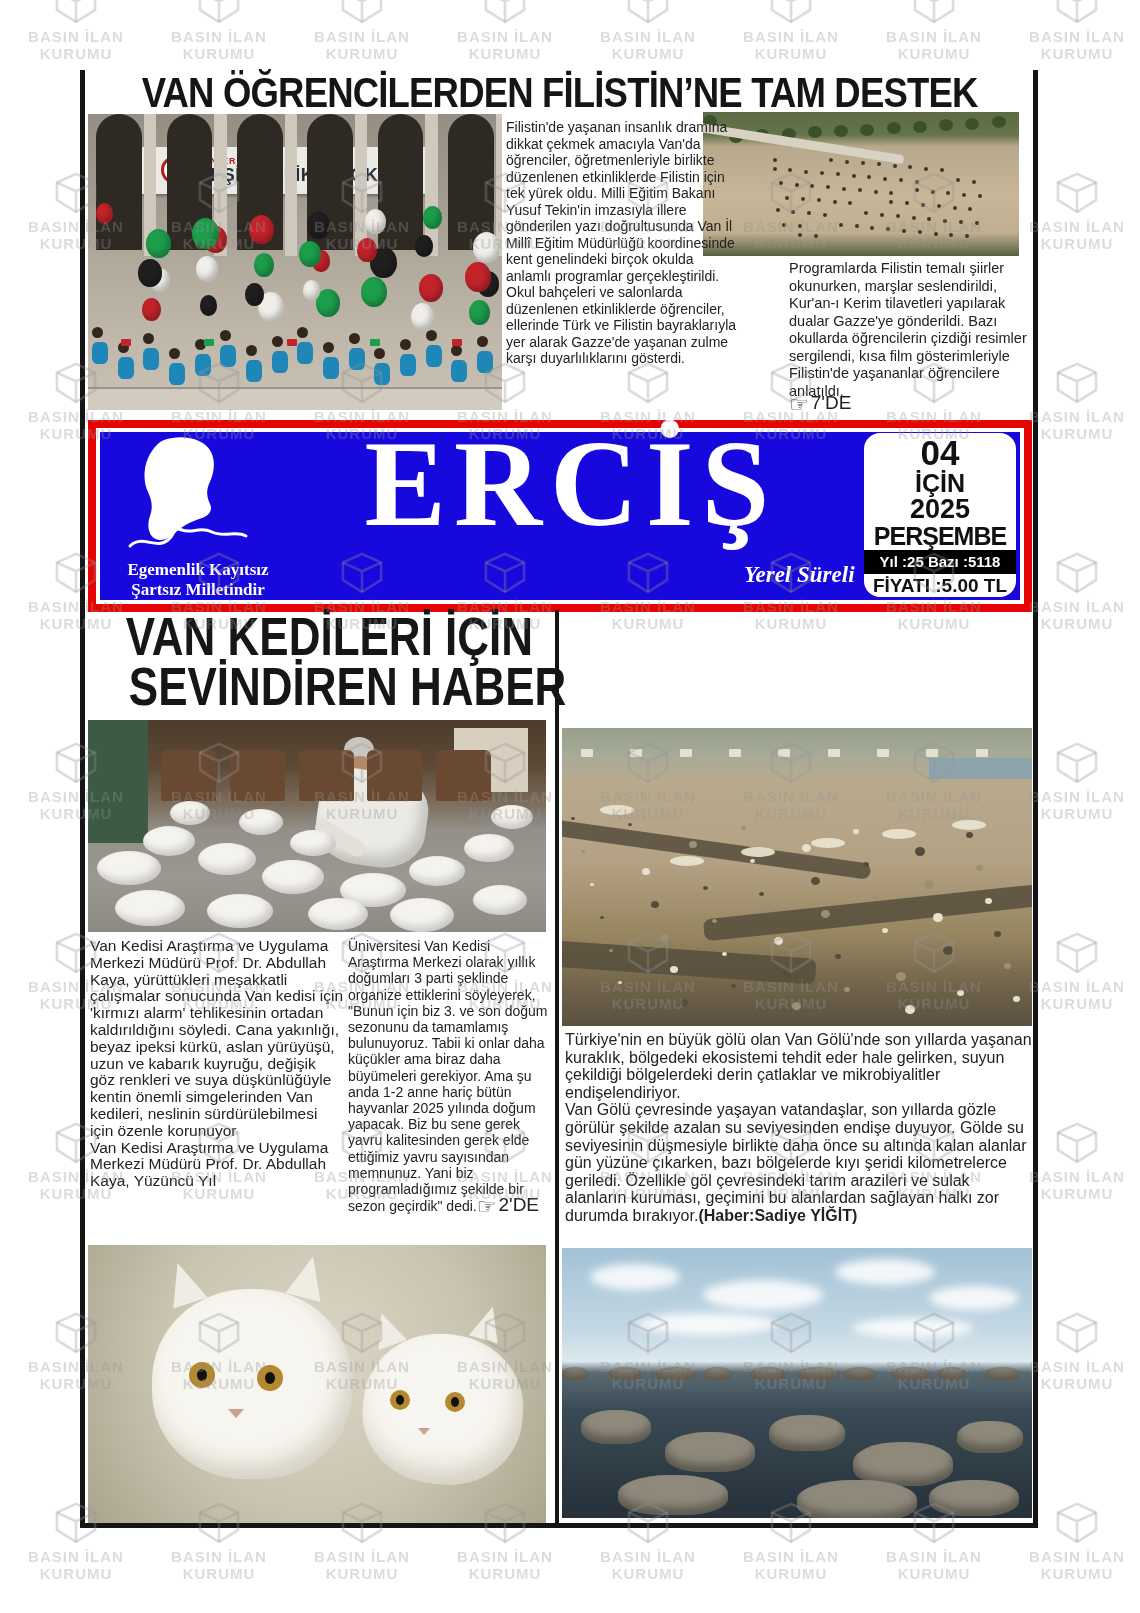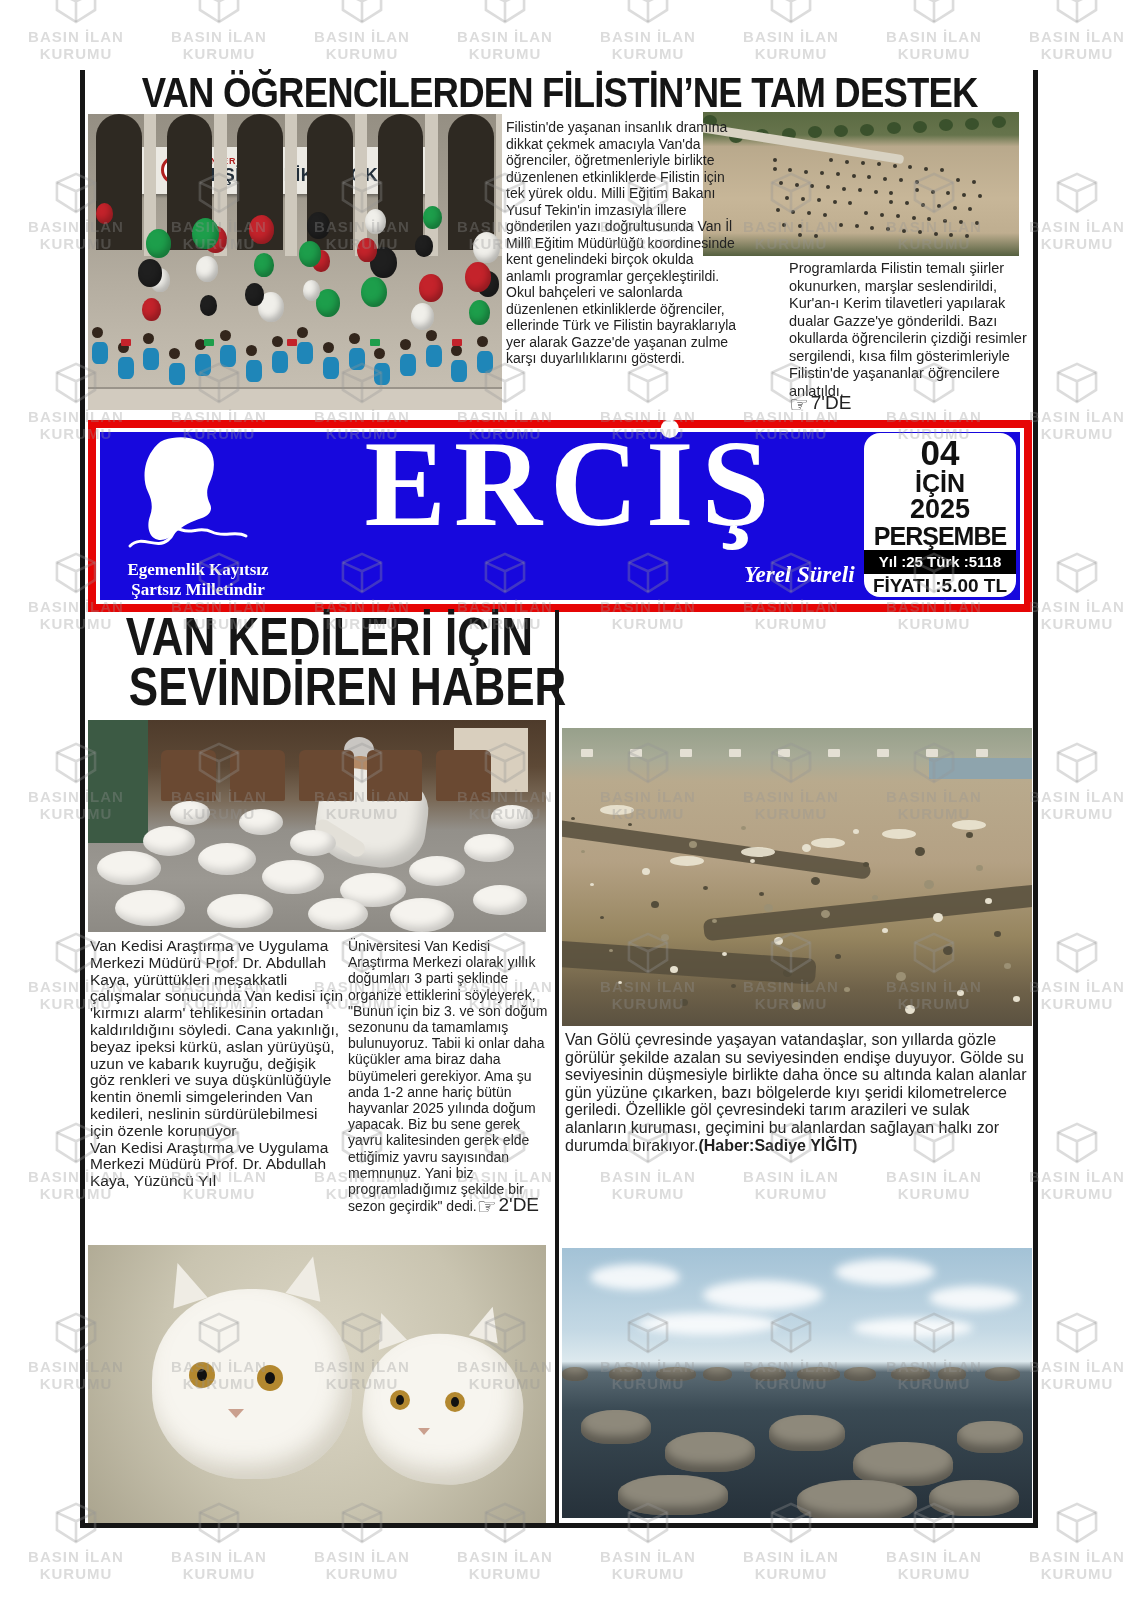--- a/index.html
+++ b/index.html
@@ -301,21 +301,21 @@
     </div>
     <div class="mast-center">
       <div class="mast-title">ERCİŞ</div>
     </div>
     <div class="yerel">Yerel Süreli</div>
     <div class="datebox">
       <div class="d-day">04</div>
       <div class="d-month">İÇİN</div>
       <div class="d-year">2025</div>
       <div class="d-wday">PERŞEMBE</div>
-      <div class="d-issue">Yıl :25  Türk :5118</div>
+      <div class="d-issue">Yıl :25  Bazı :5118</div>
       <div class="d-price">FİYATI :5.00 TL</div>
     </div>
   </div>
 
   <div class="cat-heads">
     <div class="h-cond l1">VAN KEDİLERİ İÇİN</div>
     <div class="h-cond l2">SEVİNDİREN HABER</div>
   </div>
 
   <div class="vdiv"></div>
@@ -442,20 +442,21 @@
       <div class="dot" style="left:42%;top:55%;width:5px;height:4px;background:#544d3b;"></div>
       <div class="salt" style="left:8%;top:26%;width:34px;height:10px;"></div>
       <div class="salt" style="left:23%;top:43%;width:34px;height:10px;"></div>
       <div class="salt" style="left:38%;top:40%;width:34px;height:10px;"></div>
       <div class="salt" style="left:53%;top:37%;width:34px;height:10px;"></div>
       <div class="salt" style="left:68%;top:34%;width:34px;height:10px;"></div>
       <div class="salt" style="left:83%;top:31%;width:34px;height:10px;"></div>
     </div>
 
   <div class="body lake-text">
+    <div>Türkiye'nin en büyük gölü olan Van Gölü'nde son yıllarda yaşanan kuraklık, bölgedeki ekosistemi tehdit eder hale gelirken, suyun çekildiği bölgelerdeki derin çatlaklar ve mikrobiyalitler endişelendiriyor.</div>
     <div><span>Van Gölü çevresinde yaşayan vatandaşlar, son yıllarda gözle görülür şekilde azalan su seviyesinden endişe duyuyor. Gölde su seviyesinin düşmesiyle birlikte daha önce su altında kalan alanlar gün yüzüne çıkarken, bazı bölgelerde kıyı şeridi kilometrelerce geriledi. Özellikle göl çevresindeki tarım arazileri ve sulak alanların kuruması, geçimini bu alanlardan sağlayan halkı zor durumda bırakıyor.</span><span class="byline-b">(Haber:Sadiye YİĞİT)</span></div>
   </div>
 
   <div class="photo ph-rocks" id="phRocks">
       <div class="cloud" style="left:6%;top:6%;width:90px;height:26px;"></div>
       <div class="cloud" style="left:30%;top:12%;width:120px;height:30px;"></div>
       <div class="cloud" style="left:58%;top:4%;width:100px;height:26px;"></div>
       <div class="cloud" style="left:78%;top:14%;width:90px;height:24px;"></div>
       <div class="cloud" style="left:16%;top:24%;width:140px;height:22px;"></div>
       <div class="cloud" style="left:62%;top:26%;width:120px;height:20px;"></div>

